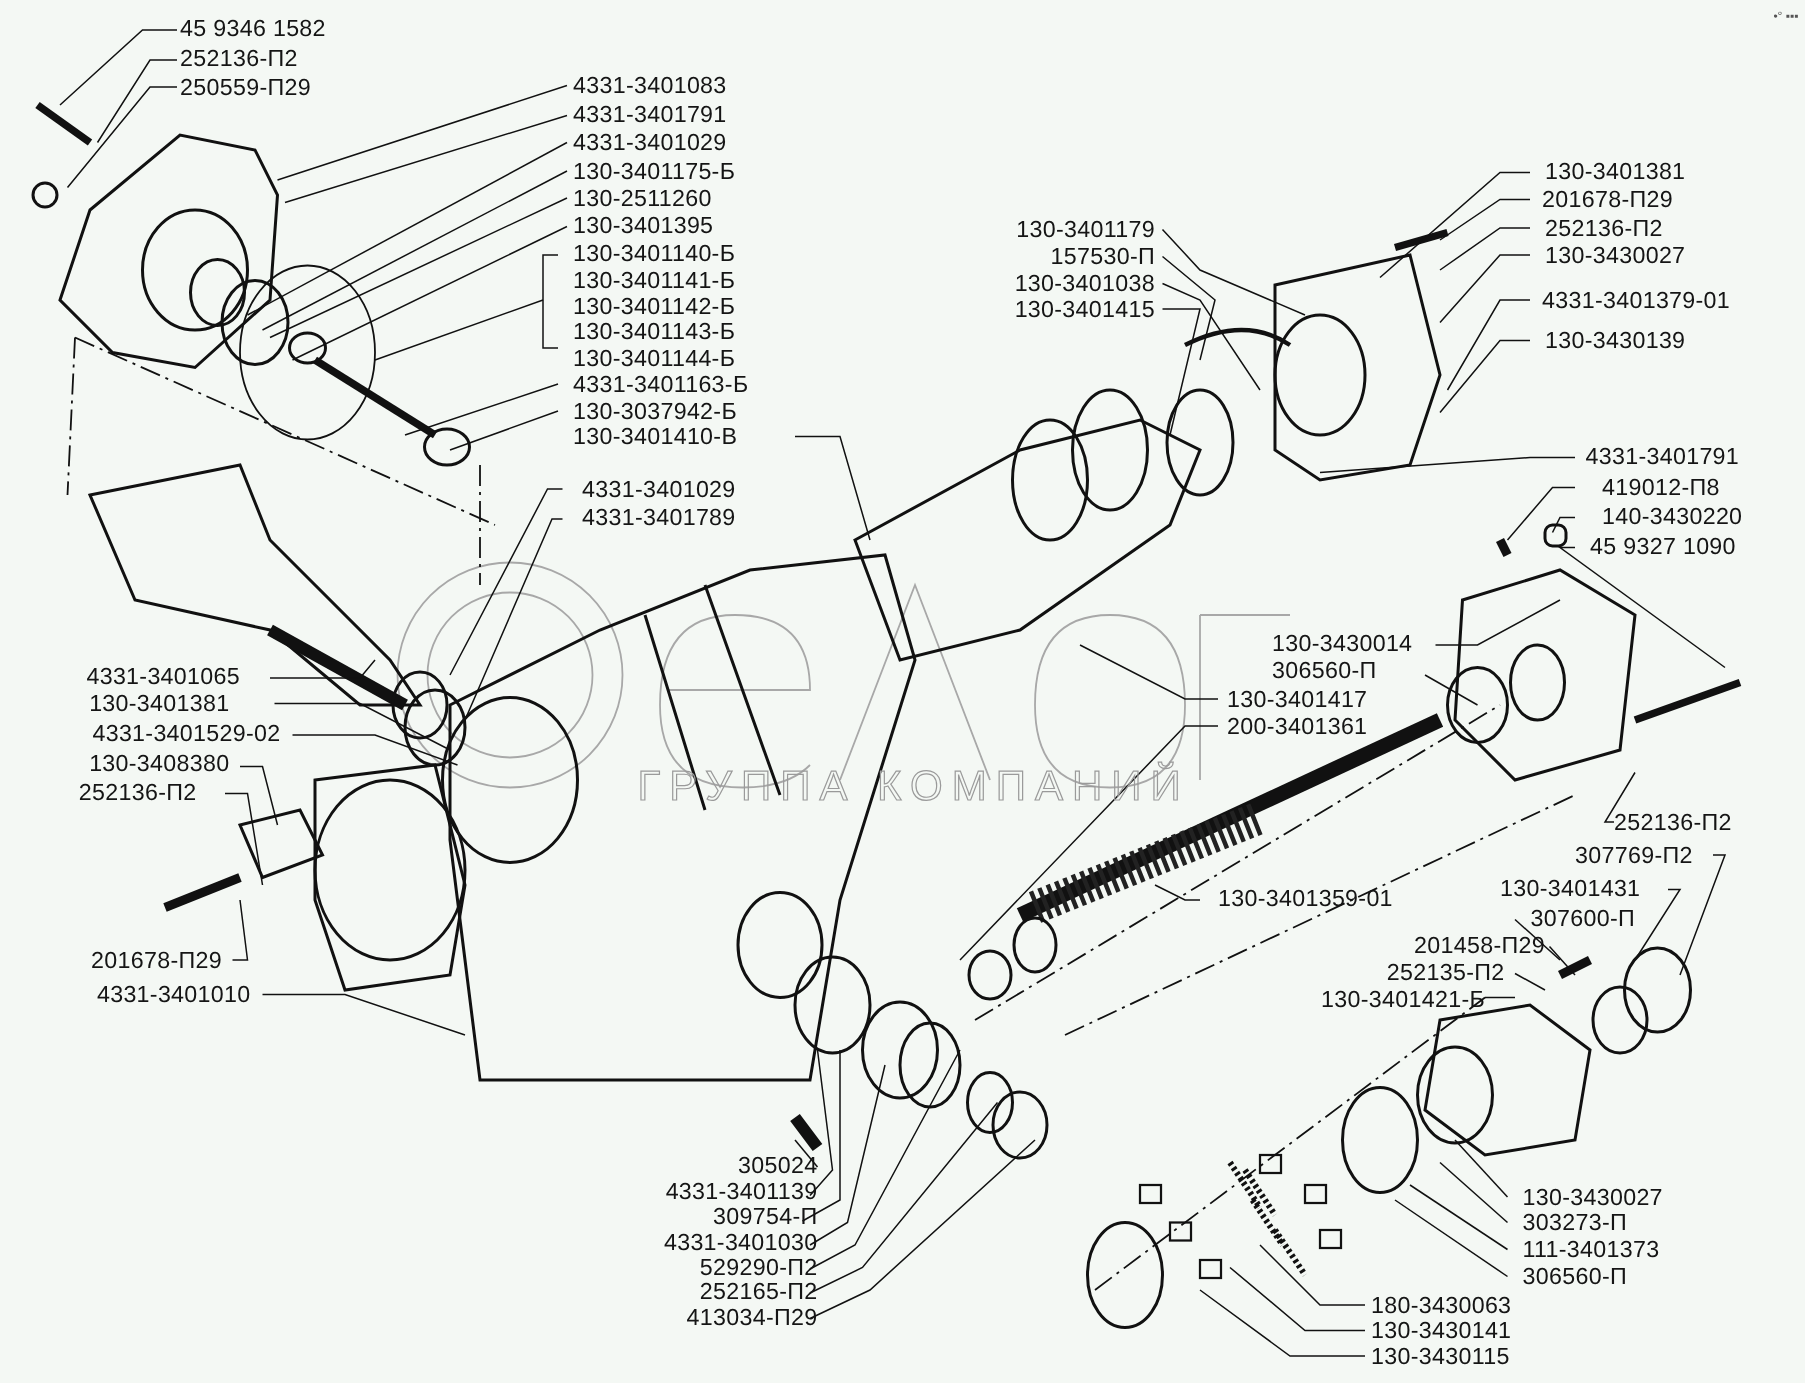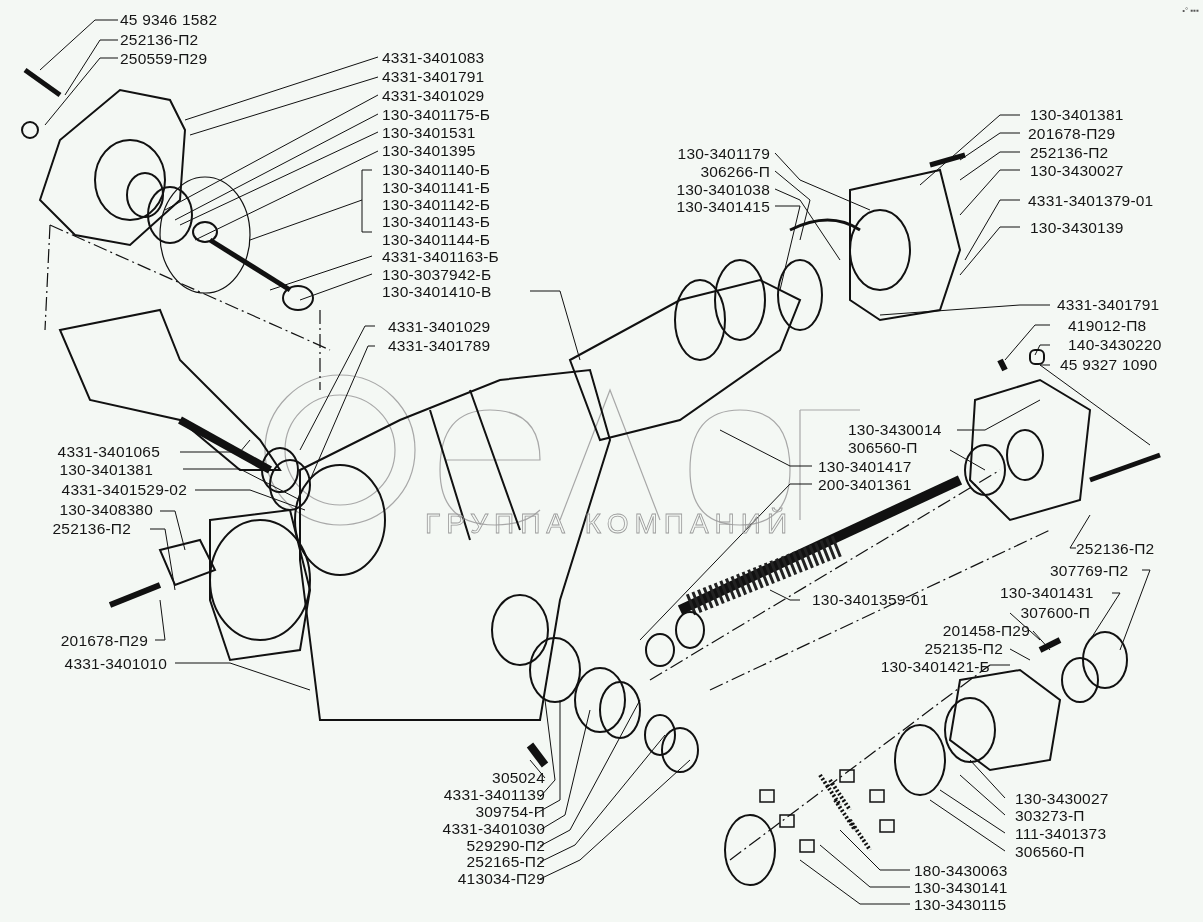--- a/index.html
+++ b/index.html
@@ -194,36 +194,36 @@
 <div class="corner">•° ▪▪▪</div>
 
 <div class="lbl" style="left:120px;top:12px">45 9346 1582</div>
 <div class="lbl" style="left:120px;top:32px">252136-П2</div>
 <div class="lbl" style="left:120px;top:51px">250559-П29</div>
 
 <div class="lbl" style="left:382px;top:50px">4331-3401083</div>
 <div class="lbl" style="left:382px;top:69px">4331-3401791</div>
 <div class="lbl" style="left:382px;top:88px">4331-3401029</div>
 <div class="lbl" style="left:382px;top:107px">130-3401175-Б</div>
-<div class="lbl" style="left:382px;top:125px">130-3401531</div>
+<div class="lbl" style="left:382px;top:125px">130-2511260</div>
 <div class="lbl" style="left:382px;top:143px">130-3401395</div>
 <div class="lbl" style="left:382px;top:162px">130-3401140-Б</div>
 <div class="lbl" style="left:382px;top:180px">130-3401141-Б</div>
 <div class="lbl" style="left:382px;top:197px">130-3401142-Б</div>
 <div class="lbl" style="left:382px;top:214px">130-3401143-Б</div>
 <div class="lbl" style="left:382px;top:232px">130-3401144-Б</div>
 <div class="lbl" style="left:382px;top:249px">4331-3401163-Б</div>
 <div class="lbl" style="left:382px;top:267px">130-3037942-Б</div>
 <div class="lbl" style="left:382px;top:284px">130-3401410-В</div>
 
 <div class="lbl" style="left:388px;top:319px">4331-3401029</div>
 <div class="lbl" style="left:388px;top:338px">4331-3401789</div>
 
 <div class="lbl r" style="right:433px;top:146px">130-3401179</div>
-<div class="lbl r" style="right:433px;top:164px">306266-П</div>
+<div class="lbl r" style="right:433px;top:164px">157530-П</div>
 <div class="lbl r" style="right:433px;top:182px">130-3401038</div>
 <div class="lbl r" style="right:433px;top:199px">130-3401415</div>
 
 <div class="lbl" style="left:1030px;top:107px">130-3401381</div>
 <div class="lbl" style="left:1028px;top:126px">201678-П29</div>
 <div class="lbl" style="left:1030px;top:145px">252136-П2</div>
 <div class="lbl" style="left:1030px;top:163px">130-3430027</div>
 <div class="lbl" style="left:1028px;top:193px">4331-3401379-01</div>
 <div class="lbl" style="left:1030px;top:220px">130-3430139</div>
 

